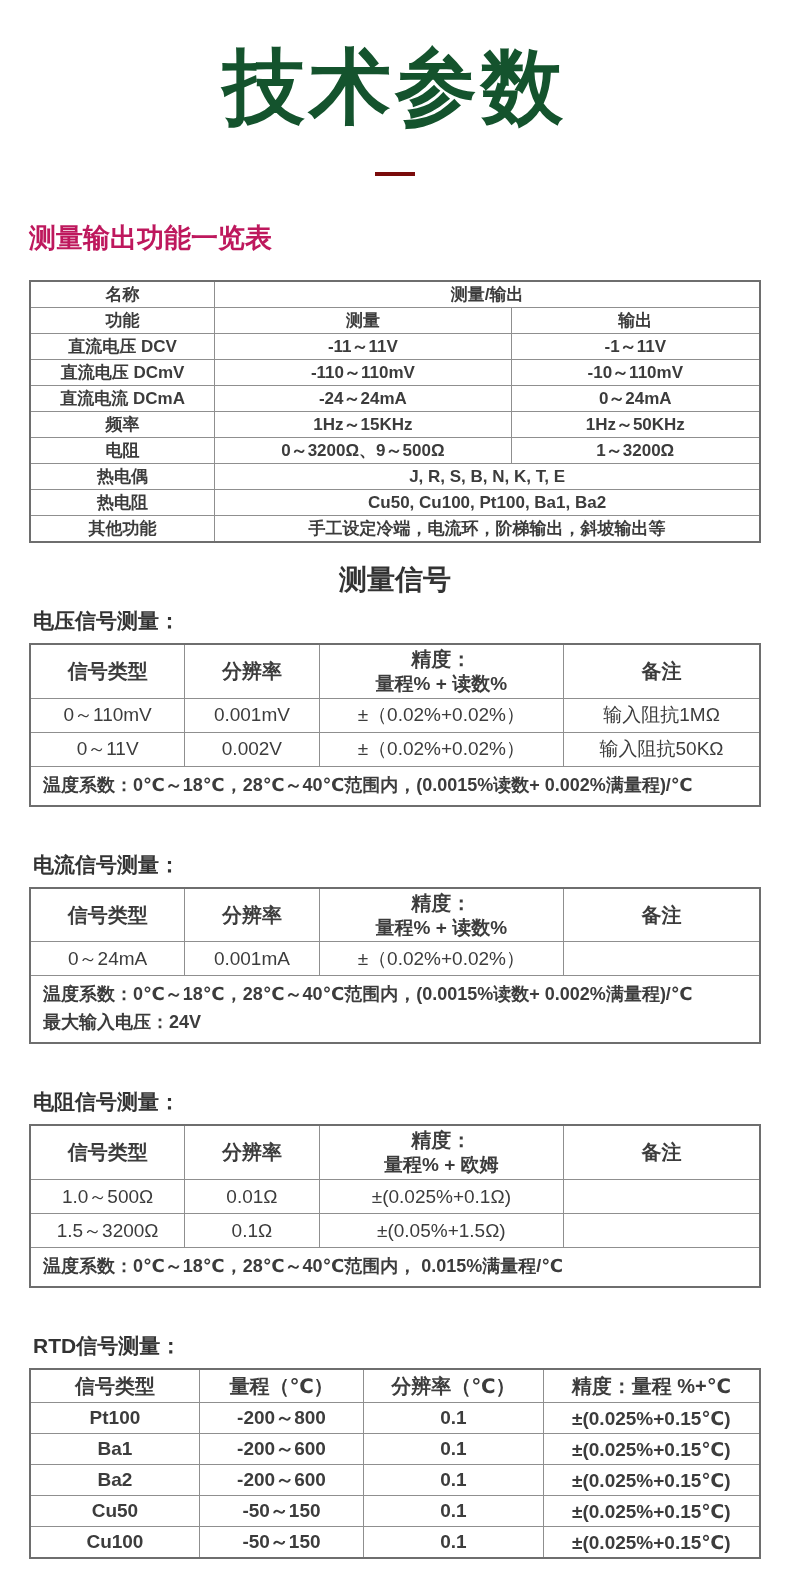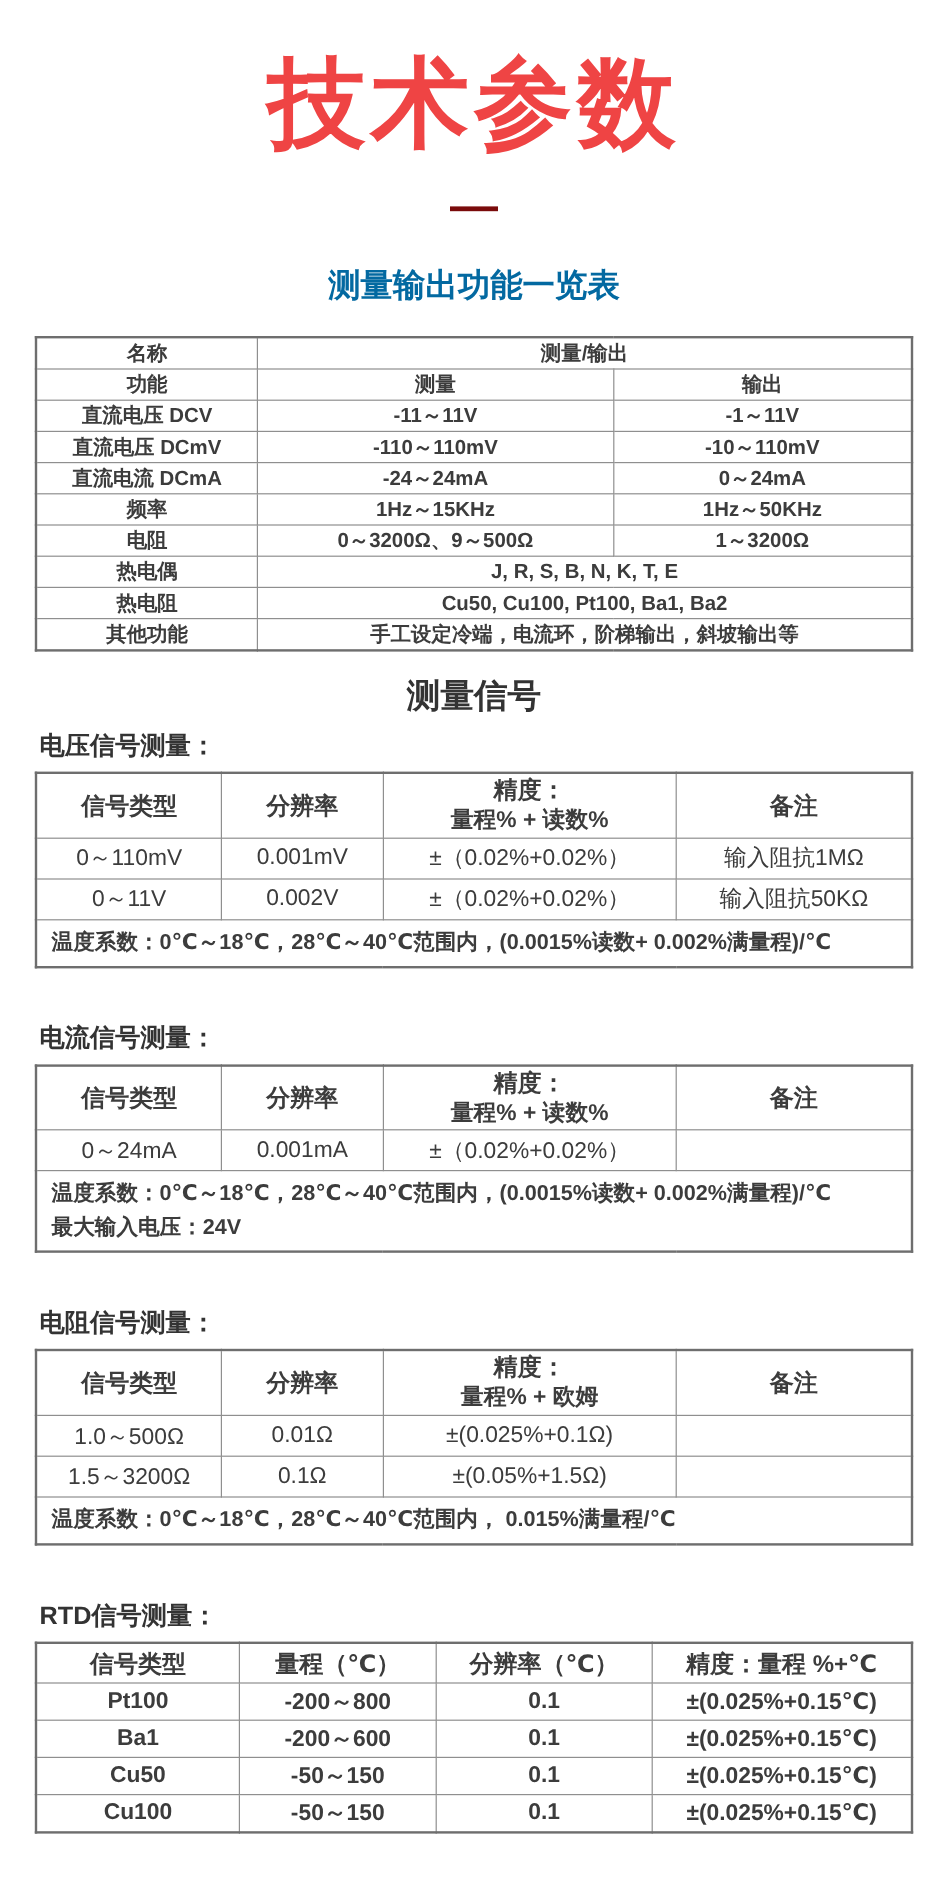--- a/index.html
+++ b/index.html
@@ -10,34 +10,34 @@
     font-family: "Liberation Sans", "DejaVu Sans", sans-serif;
     color: #3c3c3c;
   }
   .content { width: 732px; margin: 0 auto; }
 
   .page-title {
     margin: 44px 0 0 0;
     text-align: center;
     font-size: 82px;
     font-weight: 900;
-    color: #ef4444;
+    color: #14532d;
     letter-spacing: 4px;
     line-height: 1.05;
   }
   .title-divider {
     width: 40px; height: 4px;
     background: #7a0b0b;
     margin: 42px auto 44px auto;
   }
   .subtitle {
-    text-align: center;
+    text-align: left;
     font-size: 27px;
     font-weight: 700;
-    color: #0369a1;
+    color: #be185d;
     margin: 0 0 24px 0;
   }
 
   table.spec {
     width: 100%;
     border-collapse: collapse;
     table-layout: fixed;
     border: 2px solid #6e6e6e;
   }
   table.spec th, table.spec td {
@@ -281,20 +281,26 @@
         <td>0.1</td>
         <td>±(0.025%+0.15℃)</td>
       </tr>
       <tr>
         <td>Ba1</td>
         <td>-200～600</td>
         <td>0.1</td>
         <td>±(0.025%+0.15℃)</td>
       </tr>
       <tr>
+        <td>Ba2</td>
+        <td>-200～600</td>
+        <td>0.1</td>
+        <td>±(0.025%+0.15℃)</td>
+      </tr>
+      <tr>
         <td>Cu50</td>
         <td>-50～150</td>
         <td>0.1</td>
         <td>±(0.025%+0.15℃)</td>
       </tr>
       <tr>
         <td>Cu100</td>
         <td>-50～150</td>
         <td>0.1</td>
         <td>±(0.025%+0.15℃)</td>

